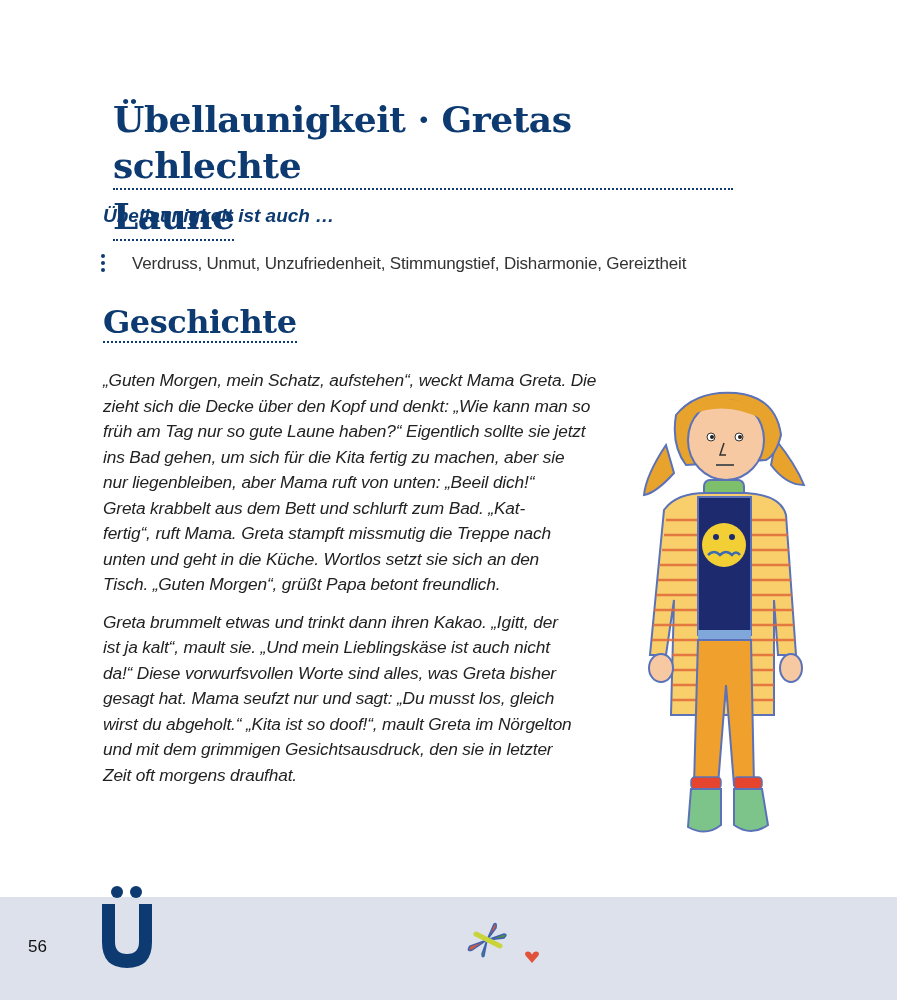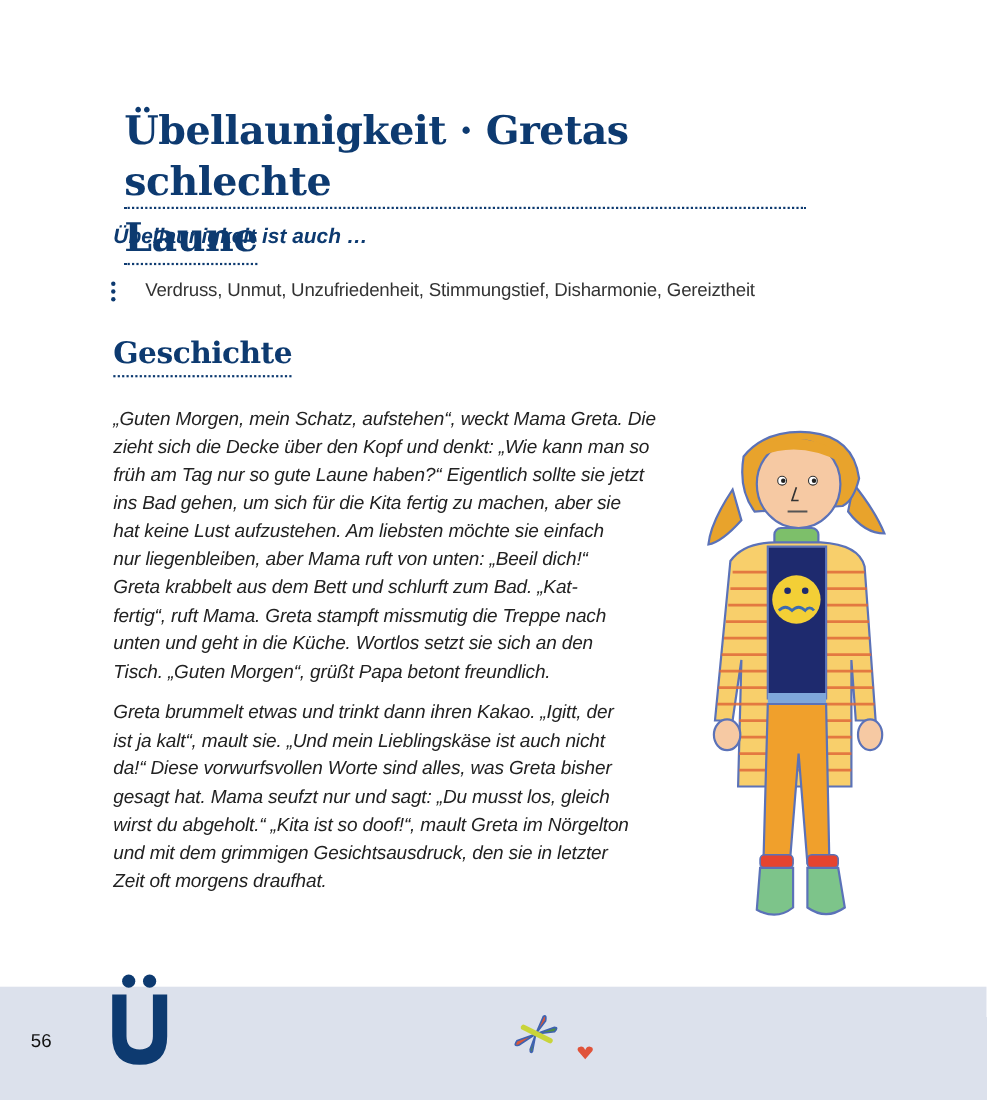--- a/index.html
+++ b/index.html
@@ -1,24 +1,24 @@
 <!DOCTYPE html>
 <html><head>
 <meta charset="utf-8">
 <style>
   html, body { margin: 0; padding: 0; }
   body { width: 897px; height: 1000px; background: #ffffff; position: relative; overflow: hidden; font-family: "Liberation Sans", sans-serif; }
   .page-title { position: absolute; left: 103px; top: 86px; width: 620px; margin: 10px; font-family: "DejaVu Serif", serif; font-weight: bold; font-size: 36px; line-height: 51px; color: #0d3a70; letter-spacing: -0.5px; }
   .page-title .line { display: inline-block; border-bottom: 2px dotted #0d3a70; padding-bottom: 0px; line-height: 46px; }
   .subtitle { position: absolute; left: 103px; top: 205px; margin: 0; font-family: "Liberation Sans", sans-serif; font-style: italic; font-size: 19px; color: #0d3a70; }
-  .synonyms { position: absolute; left: 100px; top: 254px; display: flex; align-items: flex-end; }
+  .synonyms { position: absolute; left: 100px; top: 254px; display: flex; align-items: flex-start; }
   .bullet-dots { width: 6px; height: 18px; display: flex; flex-direction: column; justify-content: space-between; align-items: center; margin-right: 26px; }
   .bullet-dots span { width: 4px; height: 4px; border-radius: 50%; background: #0d3a70; display: block; }
   .synonyms-text { font-size: 17px; color: #333333; letter-spacing: -0.2px; }
-  .section-heading { position: absolute; left: 103px; top: 303px; margin: 0; font-family: "DejaVu Serif", serif; font-weight: bold; font-size: 27px; line-height: 38px; color: #0d3a70; letter-spacing: -0.5px; border-bottom: 2px dotted #0d3a70; }
+  .section-heading { position: absolute; left: 103px; top: 303px; margin: 0; font-family: "DejaVu Serif", serif; font-weight: bold; font-size: 32px; line-height: 38px; color: #0d3a70; letter-spacing: -0.5px; border-bottom: 2px dotted #0d3a70; }
   .story { position: absolute; left: 103px; top: 368px; width: 540px; font-size: 17.3px; line-height: 25.5px; color: #222222; letter-spacing: -0.15px; }
   .story p { margin: 0 0 12px 0; font-style: italic; }
   .story .ln { display: block; white-space: nowrap; }
   .illustration { position: absolute; left: 636px; top: 385px; width: 175px; height: 460px; }
   .footer { position: absolute; left: 0; top: 897px; width: 897px; height: 103px; background: #dce1ec; }
   .page-number { position: absolute; left: 28px; top: 937px; font-size: 17px; color: #111; }
   .letter-badge { position: absolute; left: 98px; top: 882px; width: 58px; height: 90px; }
   .deco-dragonfly { position: absolute; left: 462px; top: 920px; width: 50px; height: 40px; }
   .deco-heart { position: absolute; left: 524px; top: 950px; width: 16px; height: 14px; }
 </style>
@@ -42,21 +42,20 @@
 </div>
 
 <h2 class="section-heading">Geschichte</h2>
 
 <div class="story">
   <p>
     <span class="ln">„Guten Morgen, mein Schatz, aufstehen“, weckt Mama Greta. Die</span>
     <span class="ln">zieht sich die Decke über den Kopf und denkt: „Wie kann man so</span>
     <span class="ln">früh am Tag nur so gute Laune haben?“ Eigentlich sollte sie jetzt</span>
     <span class="ln">ins Bad gehen, um sich für die Kita fertig zu machen, aber sie</span>
-    <span class="ln">hat keine Lust aufzustehen. Am liebsten möchte sie einfach</span>
     <span class="ln">nur liegenbleiben, aber Mama ruft von unten: „Beeil dich!“</span>
     <span class="ln">Greta krabbelt aus dem Bett und schlurft zum Bad. „Kat-</span>
     <span class="ln">fertig“, ruft Mama. Greta stampft missmutig die Treppe nach</span>
     <span class="ln">unten und geht in die Küche. Wortlos setzt sie sich an den</span>
     <span class="ln">Tisch. „Guten Morgen“, grüßt Papa betont freundlich.</span>
   </p>
   <p>
     <span class="ln">Greta brummelt etwas und trinkt dann ihren Kakao. „Igitt, der</span>
     <span class="ln">ist ja kalt“, mault sie. „Und mein Lieblingskäse ist auch nicht</span>
     <span class="ln">da!“ Diese vorwurfsvollen Worte sind alles, was Greta bisher</span>

